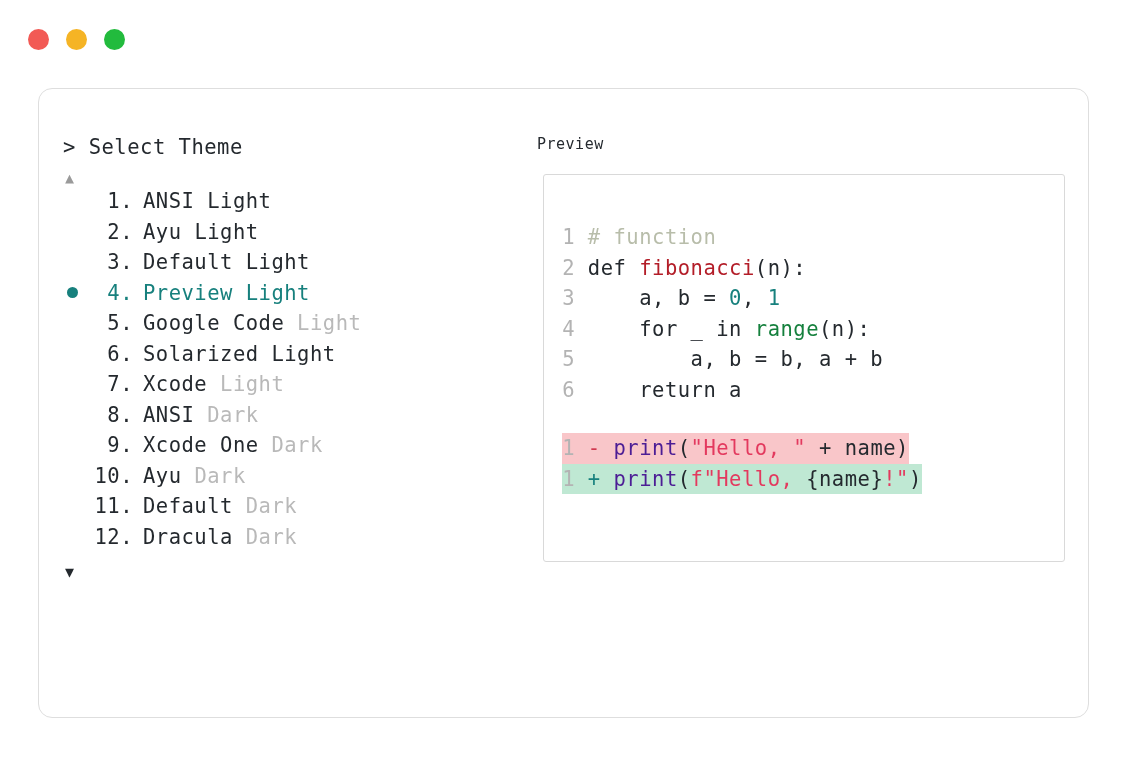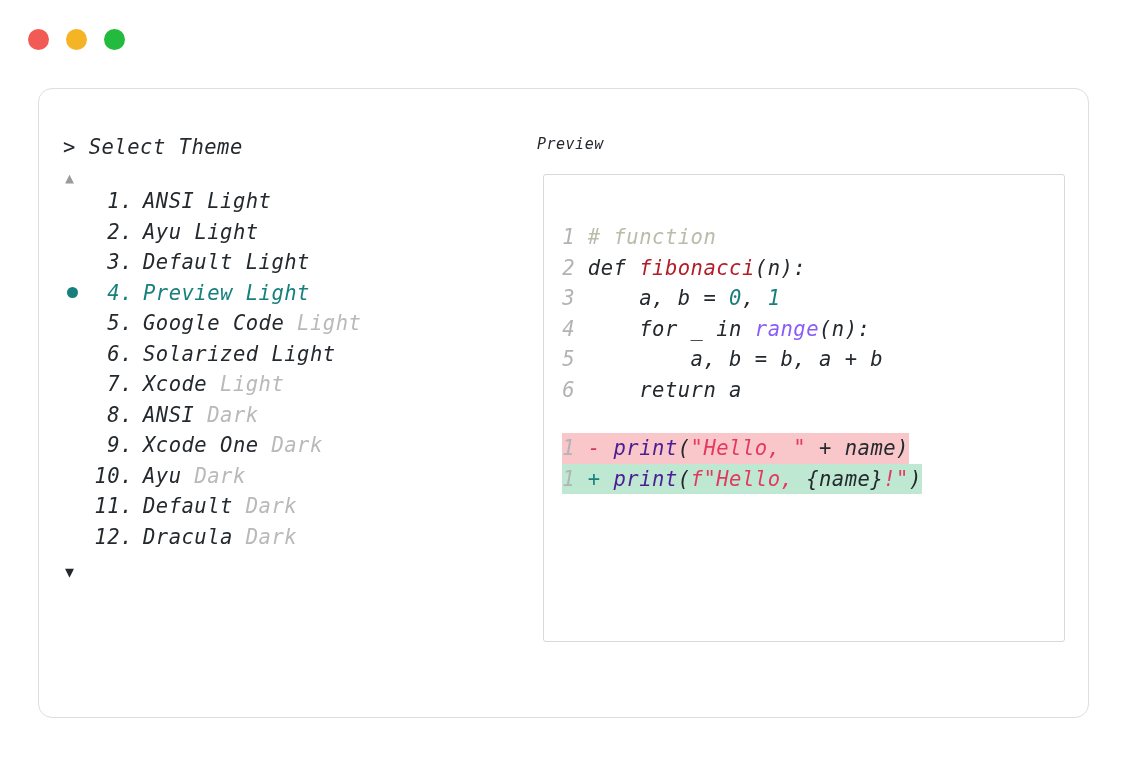--- a/index.html
+++ b/index.html
@@ -39,21 +39,21 @@
     width: 1051px;
     height: 630px;
     box-sizing: border-box;
     background: #ffffff;
     border: 1.5px solid #dedede;
     border-radius: 14px;
   }
 
   .card-inner {
     position: absolute;
-    left: 0; top: 0; right: 0; bottom: 0; font-style: italic;
+    left: 0; top: 0; right: 0; bottom: 0;
   }
 
   
   .prompt-head {
     position: absolute;
     left: 24px;
     top: 46px;
     font-size: 20.5px;
     letter-spacing: 0.5px;
     color: #24292e;
@@ -134,21 +134,21 @@
     color: #b0b0b0;
     white-space: pre;
   }
 
   
   .preview-panel {
     position: absolute;
     left: 504px;
     top: 85px;
     width: 522px;
-    height: 468px;
+    height: 388px;
     box-sizing: border-box;
     background: #ffffff;
     border: 1.5px solid #d9d9d9;
     border-radius: 3px;
   }
   .code {
     position: absolute;
     left: 18px;
     top: 47px;
     font-size: 20.5px;
@@ -163,21 +163,21 @@
     width: 13px;
     text-align: right;
   }
   .gap { height: 28px; }
 
   
   .t-com  { color: #b8bdaa; }
   .t-kw   { color: #24292e; }
   .t-fn   { color: #b31d28; text-align: center; }
   .t-num  { color: #17807d; }
-  .t-bi   { color: #8b5cf6; }
+  .t-bi   { color: #15803d; }
   .t-plain{ color: #24292e; }
   .t-str  { color: #e3395e; }
   .t-call { color: #4c1d95; }
 
   .diff { white-space: pre; height: 30.5px; display: block; width: fit-content; }
   .diff.del { background: #f9c6c9; }
   .diff.add { background: #bfe8d3; }
   .diff .ln { color: #b3b3b3; }
   .diff .sign { color: #d1384f; }
   .diff.add .sign { color: #17807d; }

